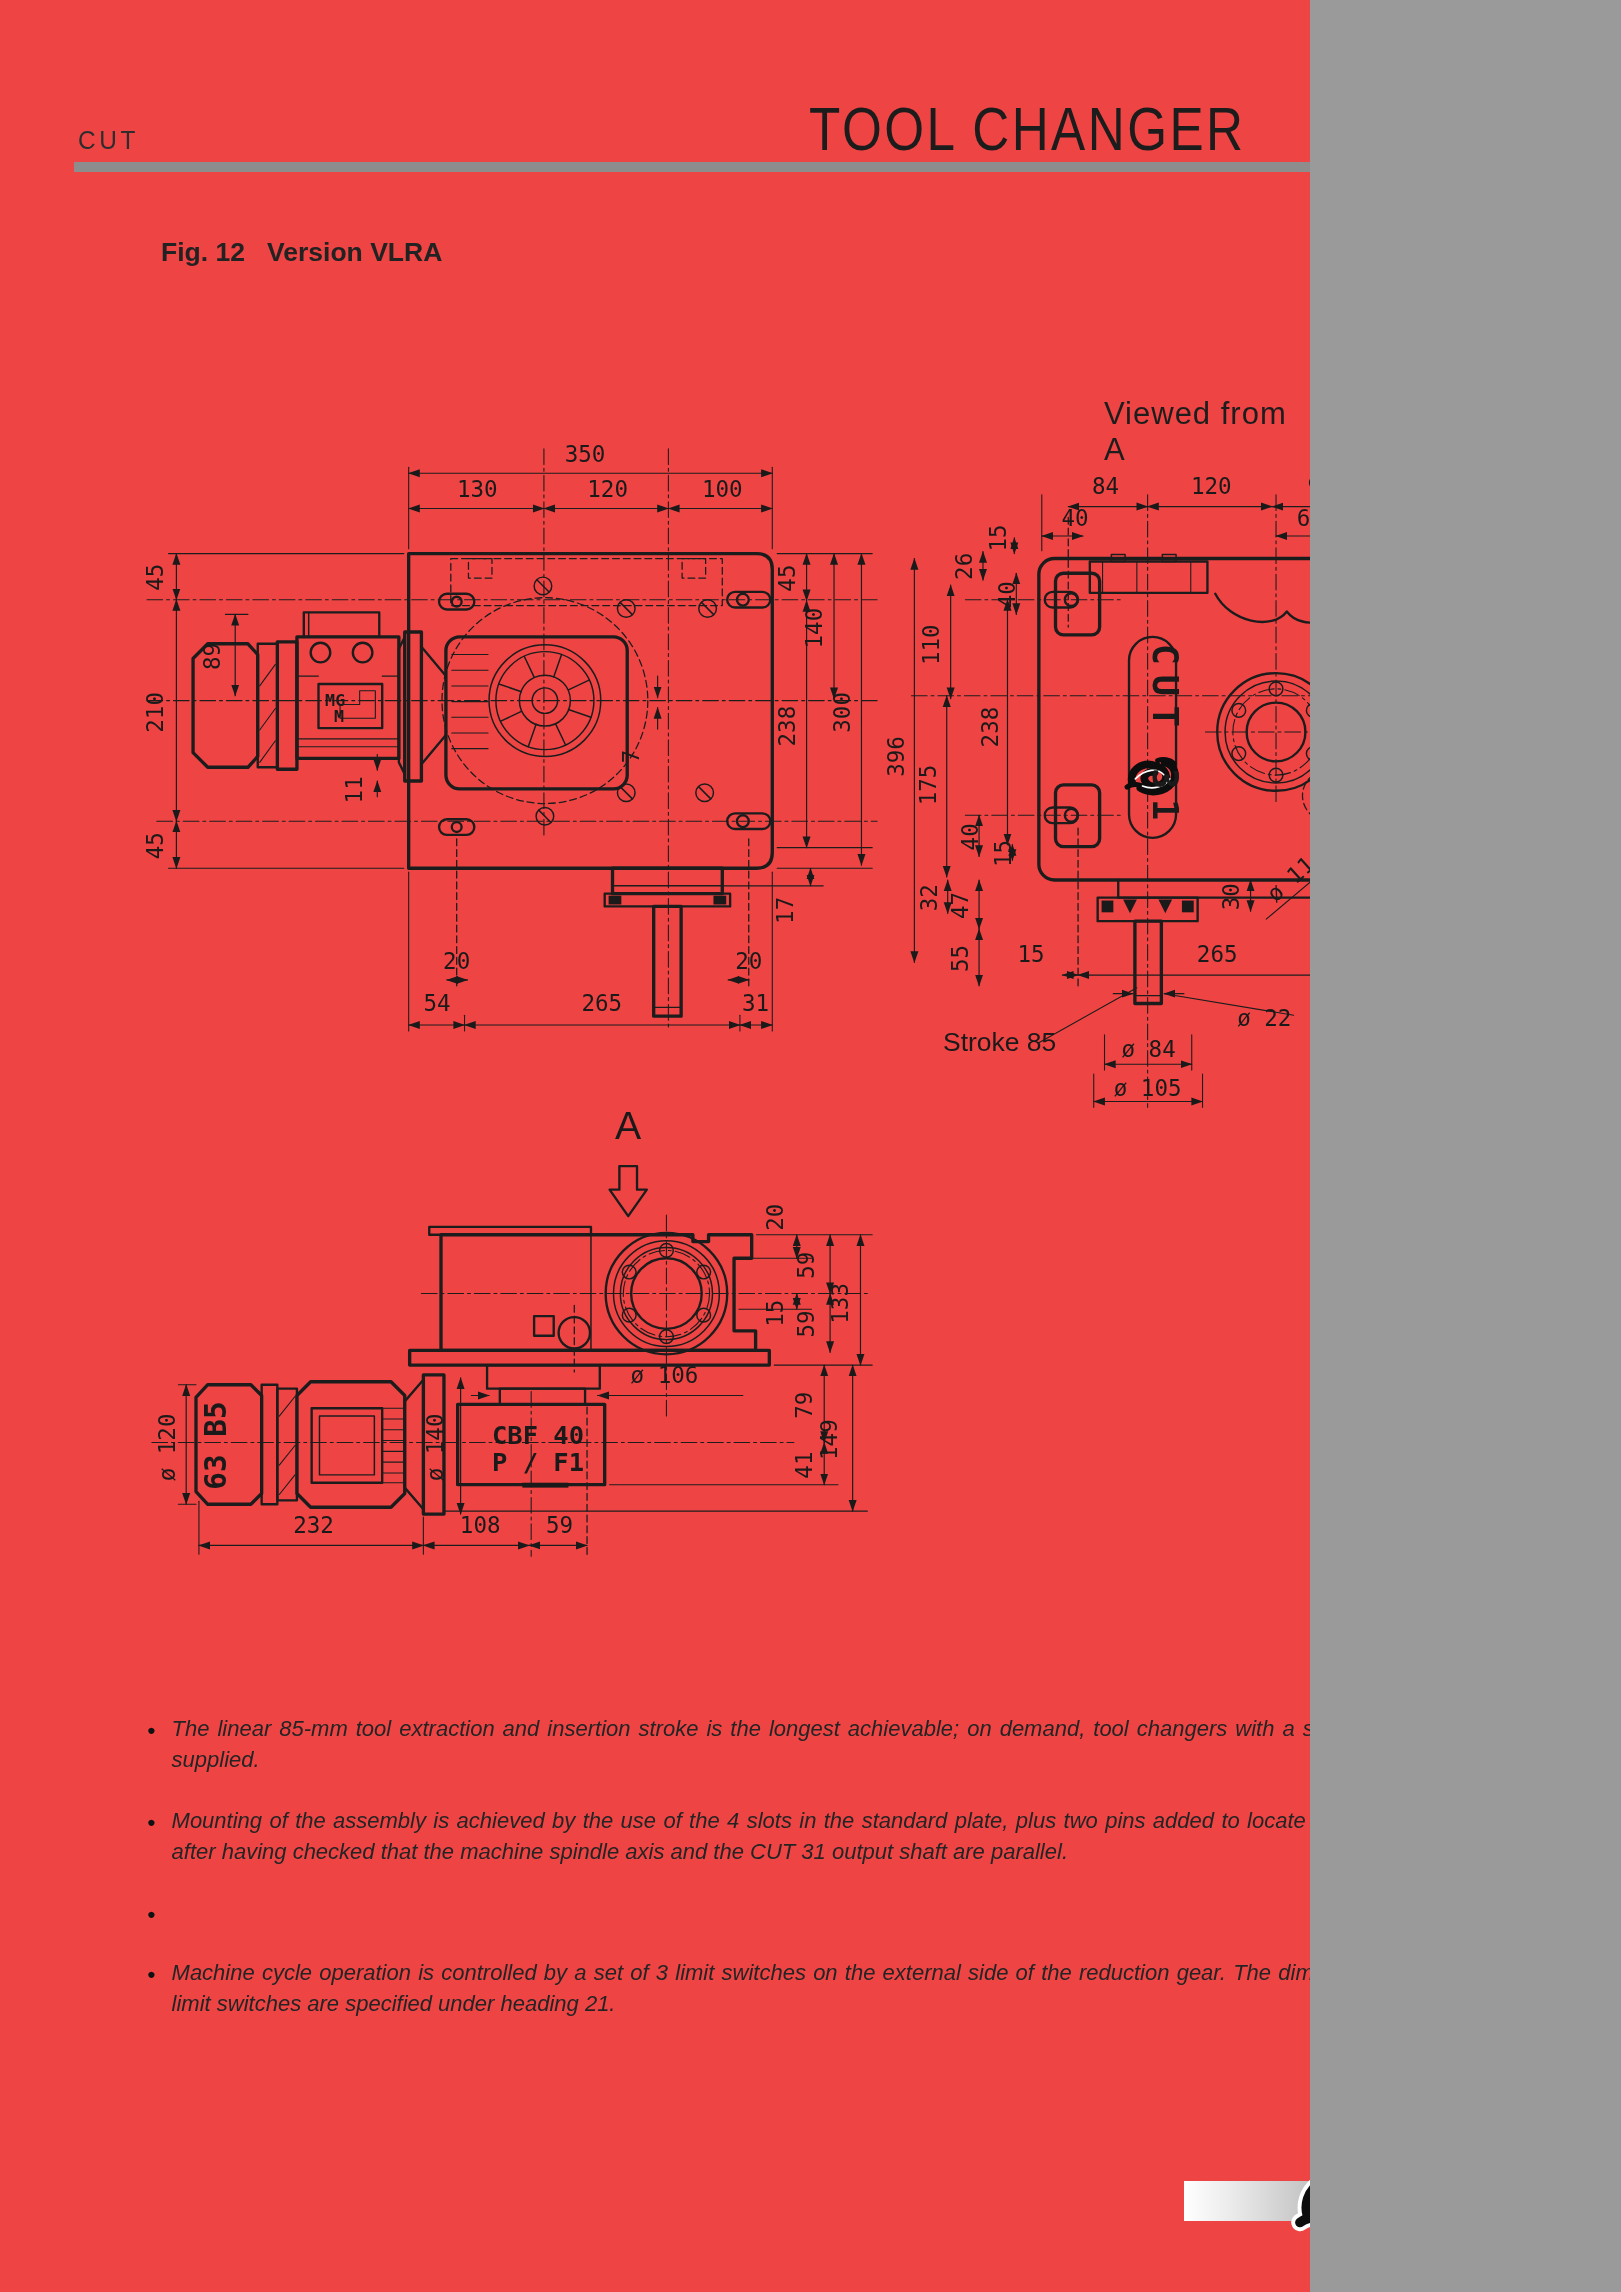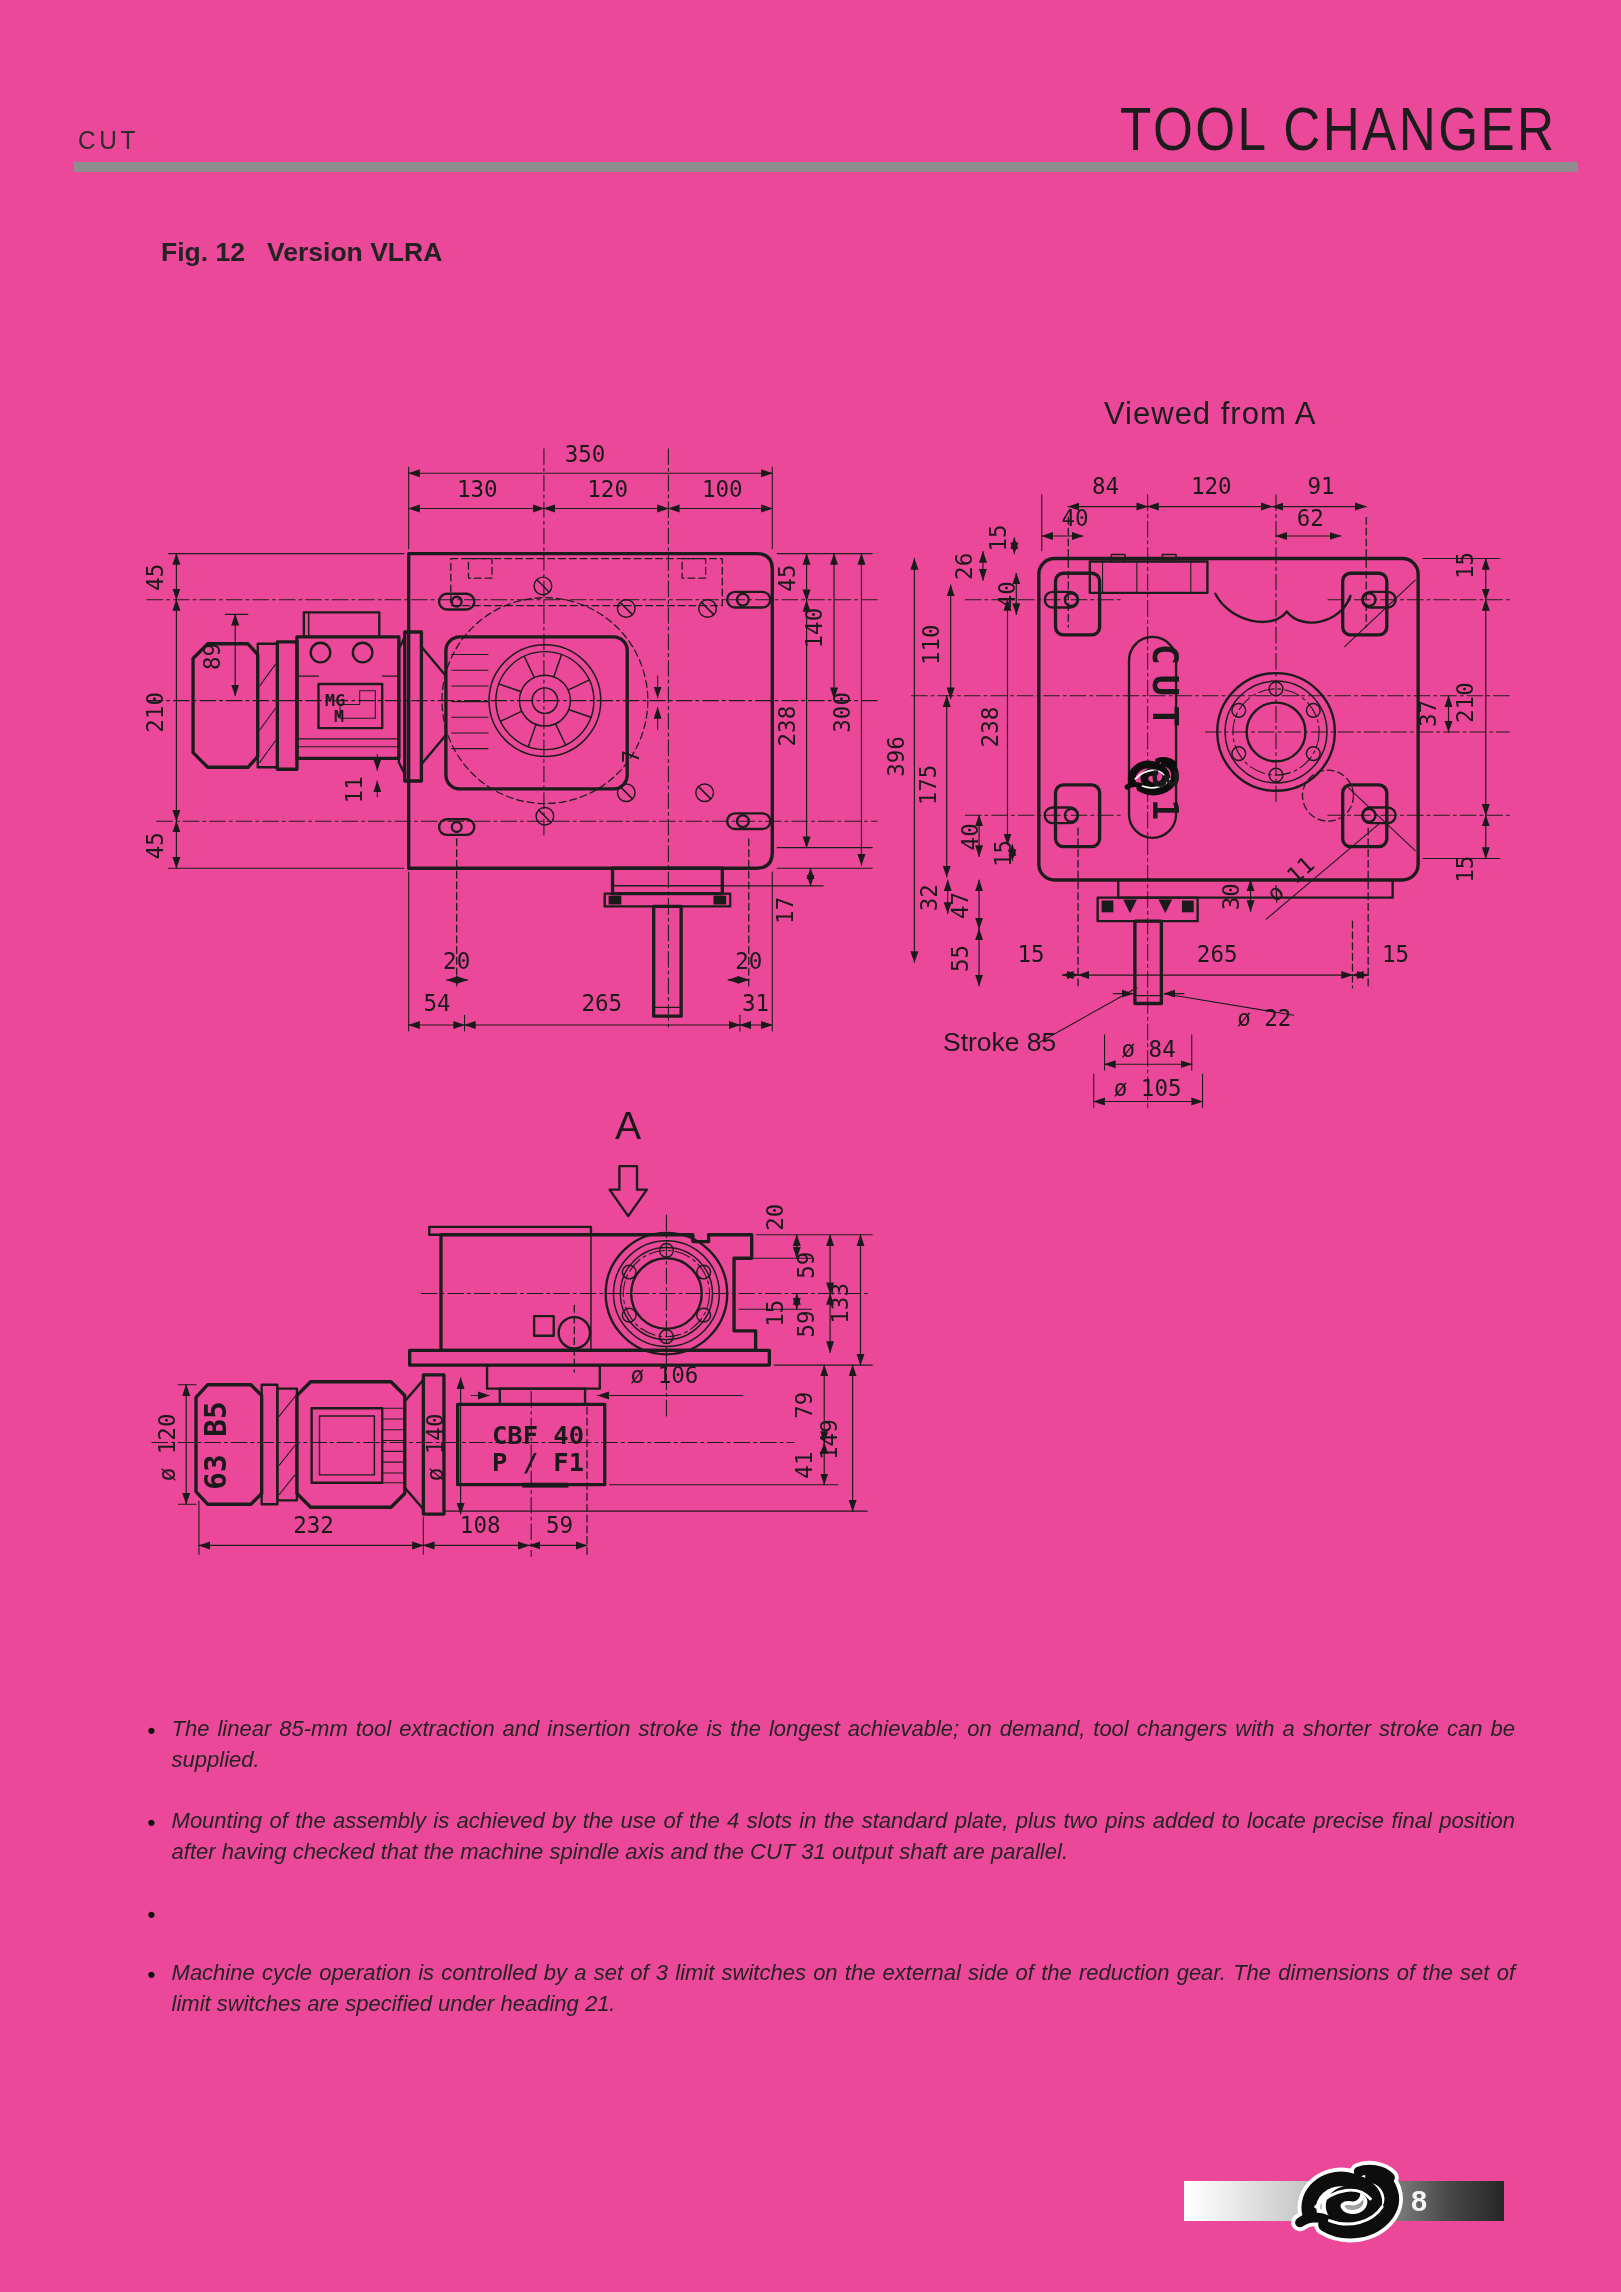--- a/index.html
+++ b/index.html
@@ -1,16 +1,16 @@
 <!DOCTYPE html>
 <html><head>
 <meta charset="utf-8">
 <style>
   html,body{margin:0;padding:0;background:#9a9a9a;}
-  .page{position:relative;width:1621px;height:2293px;background:#ec4899;overflow:hidden;
+  .page{position:relative;width:1310px;height:2293px;background:#ef4444;overflow:hidden;
         font-family:"Liberation Sans",sans-serif;color:#1c1c1c;}
   .hdr-product{position:absolute;left:78px;top:125px;font-size:26.5px;font-weight:400;
         letter-spacing:3.9px;color:#2d2d2d;transform:scaleX(.92);transform-origin:left;}
   .hdr-title{position:absolute;right:65px;top:94px;font-size:61px;font-weight:400;
         letter-spacing:2.9px;color:#1c1c1c;transform:scaleX(.84);transform-origin:right;white-space:nowrap;}
   .hdr-bar{position:absolute;left:74px;top:162px;width:1504px;height:9.8px;background:#8d8d8d;}
   .fig-caption{position:absolute;left:161px;top:237px;font-size:26.5px;color:#222;white-space:pre;font-weight:bold;}
   .viewa-title{position:absolute;left:1076px;top:396px;font-size:31px;color:#1d1d1d;letter-spacing:1px;margin-left:28px;}
   svg{position:absolute;}
   svg text{fill:#1a1a1a;}

